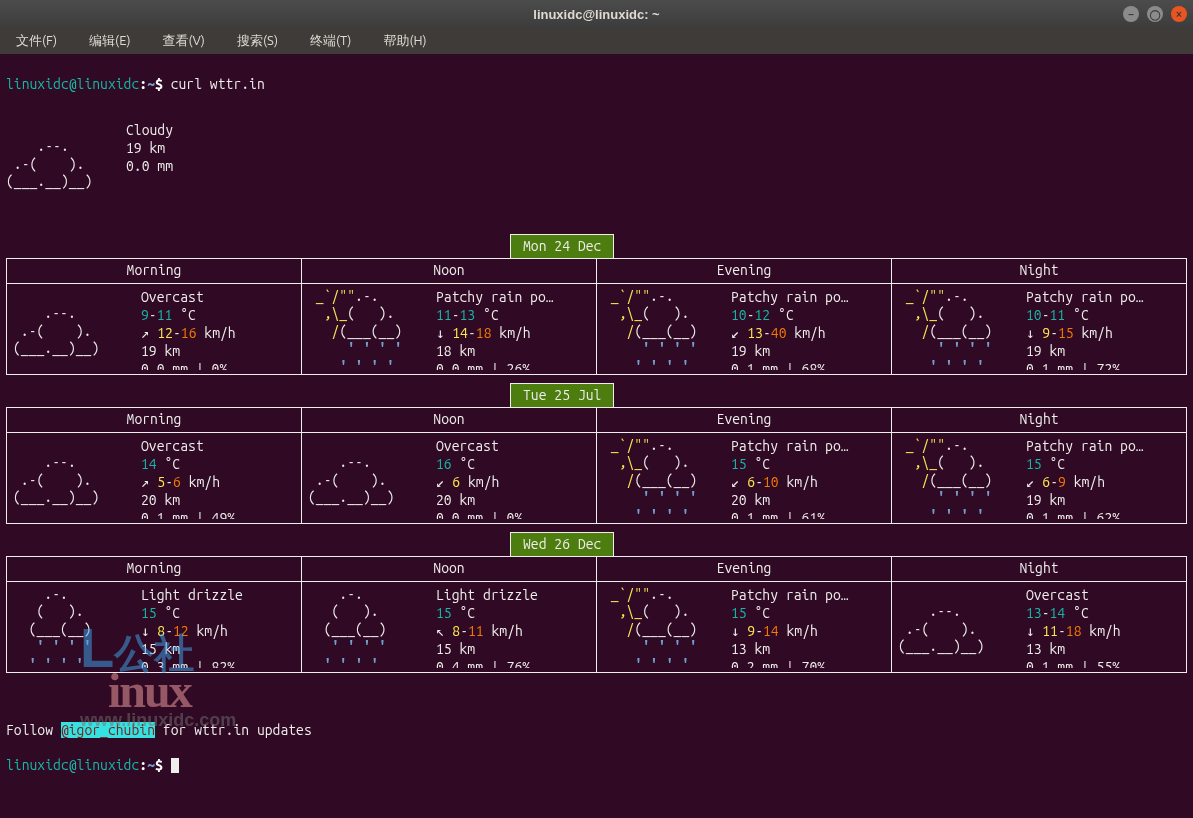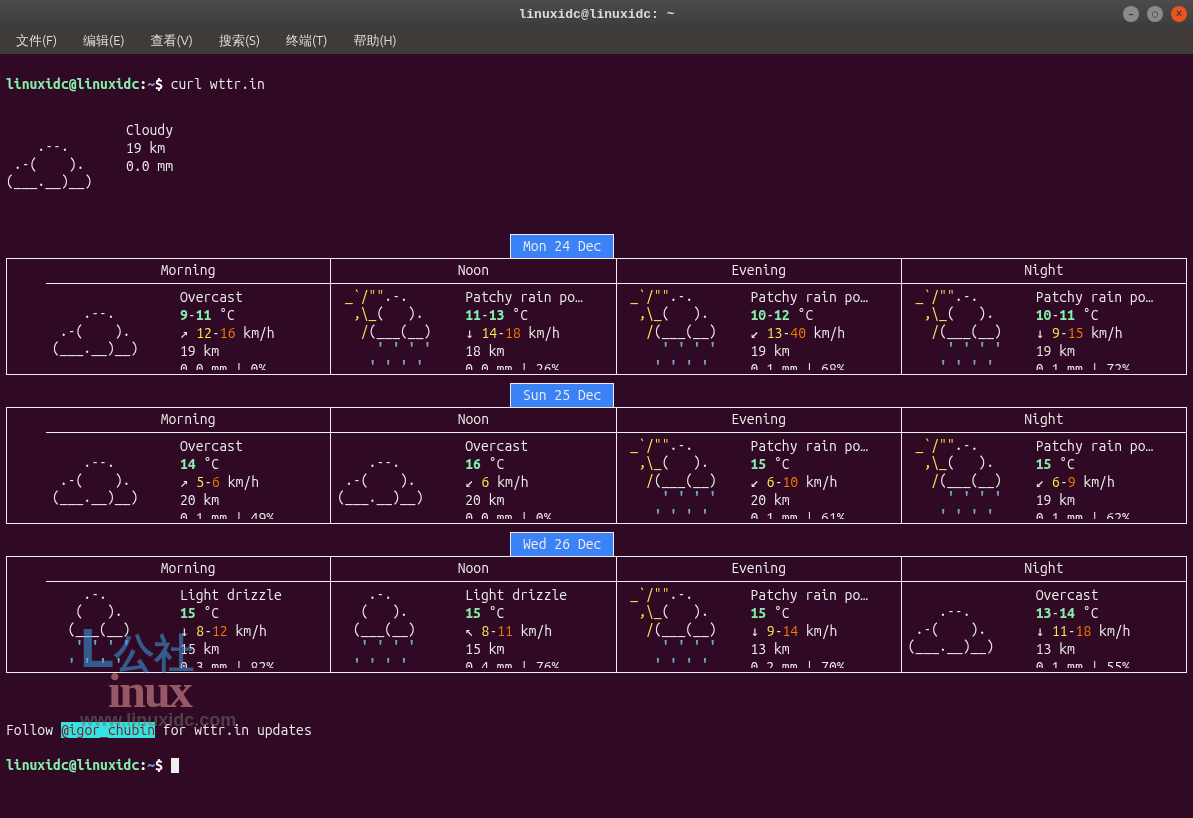--- a/index.html
+++ b/index.html
@@ -13,21 +13,21 @@
   overflow: hidden;
 }
 .titlebar {
   height: 28px;
   background: linear-gradient(#4c4c4c, #3c3c3c);
   display: flex;
   align-items: center;
   justify-content: center;
   position: relative;
   color: #dfdbd2;
-  font-family: Liberation Mono, monospace;
+  font-family: Liberation Sans, sans-serif;
   font-size: 13px;
   font-weight: bold;
 }
 .window-controls {
   position: absolute;
   right: 6px;
   display: flex;
   gap: 8px;
 }
 .wbtn {
@@ -42,53 +42,52 @@
 }
 .min { background: #8b8b8b; }
 .max { background: #8b8b8b; }
 .close { background: #e95420; }
 .menubar {
   height: 26px;
   background: #3f3b39;
   display: flex;
   align-items: center;
   padding: 0 10px;
-  gap: 14px;
+  gap: 20px;
   color: #dfdbd2;
   font-family: Ubuntu, sans-serif;
   font-size: 13px;
 }
 .menuitem { padding: 2px 6px; }
 .terminal {
   padding: 4px 6px;
   line-height: 1.25;
   white-space: pre;
 }
-.green { color: #86efac; font-weight: bold; }
+.green { color: #14b8a6; font-weight: normal; }
 .yellow { color: #fce94f; }
 .blue { color: #729fcf; font-weight: bold; }
 .orange { color: #f57900; }
 .whitebold { color: #ffffff; font-weight: bold; }
 .hilite { background: #34e2e2; color: #7f1d1d; }
 
 .day-wrap { margin-top: 8px; }
 .date-header {
   border: 1px solid #eeeeec;
   display: inline-block;
   padding: 3px 12px;
   margin-left: 504px;
   margin-bottom: -1px;
   position: relative;
   z-index: 2;
-  background: #3b82f6;
+  background: #4d7c0f;
 }
 .day-grid {
   display: flex;
   border: 1px solid #eeeeec;
-  padding-left: 39px;
 }
 .period {
   flex: 1;
   border-right: 1px solid #eeeeec;
   min-width: 0;
 }
 .period:last-child { border-right: none; }
 .period-header {
   border-bottom: 1px solid #eeeeec;
   text-align: center;
@@ -207,21 +206,21 @@
     </div></div></div><div class="period"><div class="period-header">Night</div><div class="period-body"><div class="art"><span class="yellow"> _`/""</span>.-.
 <span class="yellow">  ,\_</span>(   ).
 <span class="yellow">   /</span>(___(__)
      <span class="blue">' ' ' '</span>
     <span class="blue">' ' ' '</span></div><div class="info">
       <div>Patchy rain po…</div>
       <div><span class="green">10</span>-<span class="green">11</span> °C</div>
       <div>↓ <span class="yellow">9</span>-<span class="orange">15</span> km/h</div>
       <div>19 km</div>
       <div>0.1 mm | 72%</div>
-    </div></div></div></div></div><div class="day-wrap"><div class="date-header">Sun 25 Dec</div><div class="day-grid"><div class="period"><div class="period-header">Morning</div><div class="period-body"><div class="art">
+    </div></div></div></div></div><div class="day-wrap"><div class="date-header">Tue 25 Jul</div><div class="day-grid"><div class="period"><div class="period-header">Morning</div><div class="period-body"><div class="art">
     .--.
  .-(    ).
 (___.__)__)
 </div><div class="info">
       <div>Overcast</div>
       <div><span class="green">14</span> °C</div>
       <div>↗ <span class="yellow">5</span>-<span class="orange">6</span> km/h</div>
       <div>20 km</div>
       <div>0.1 mm | 49%</div>
     </div></div></div><div class="period"><div class="period-header">Noon</div><div class="period-body"><div class="art">

